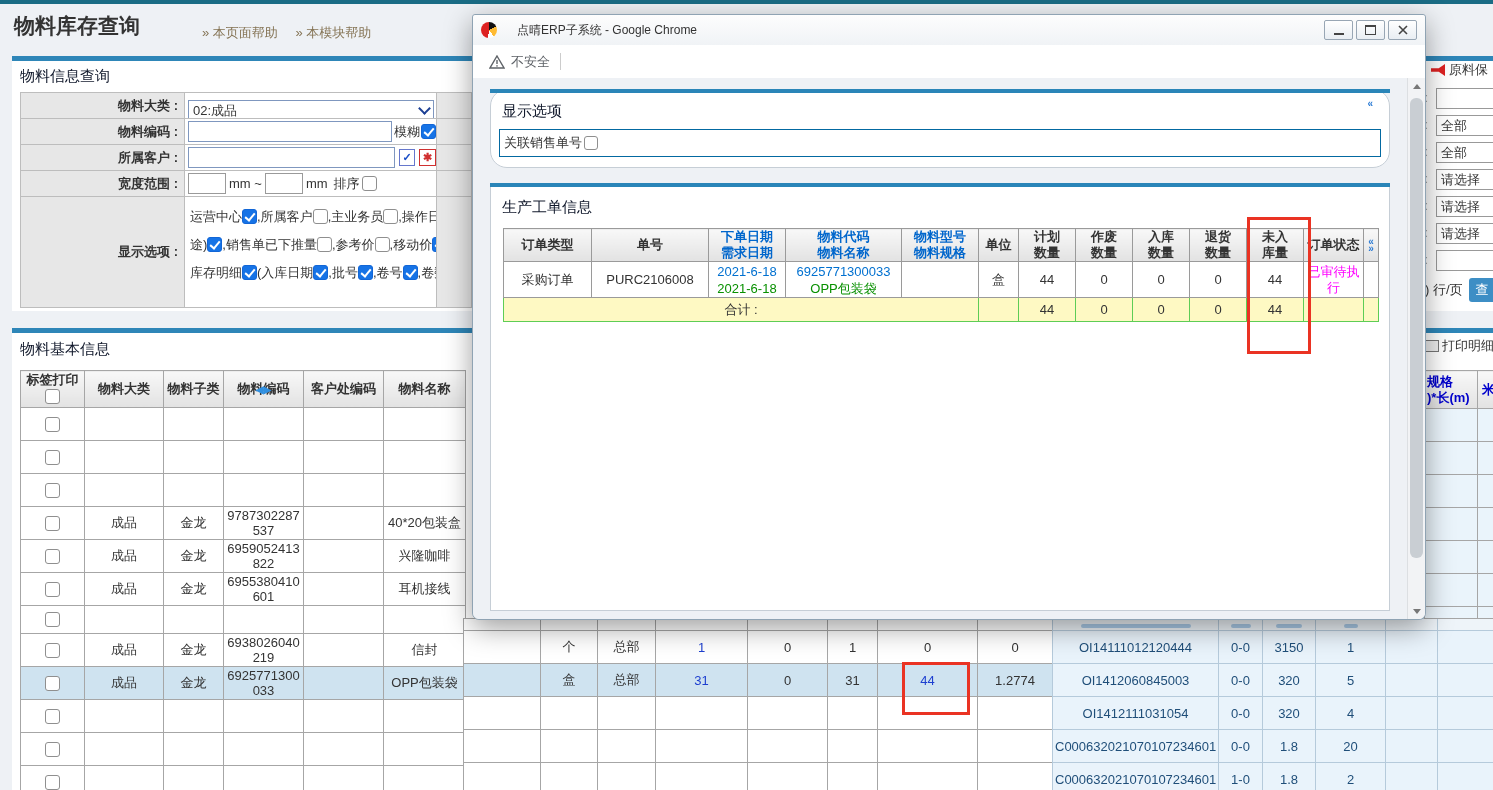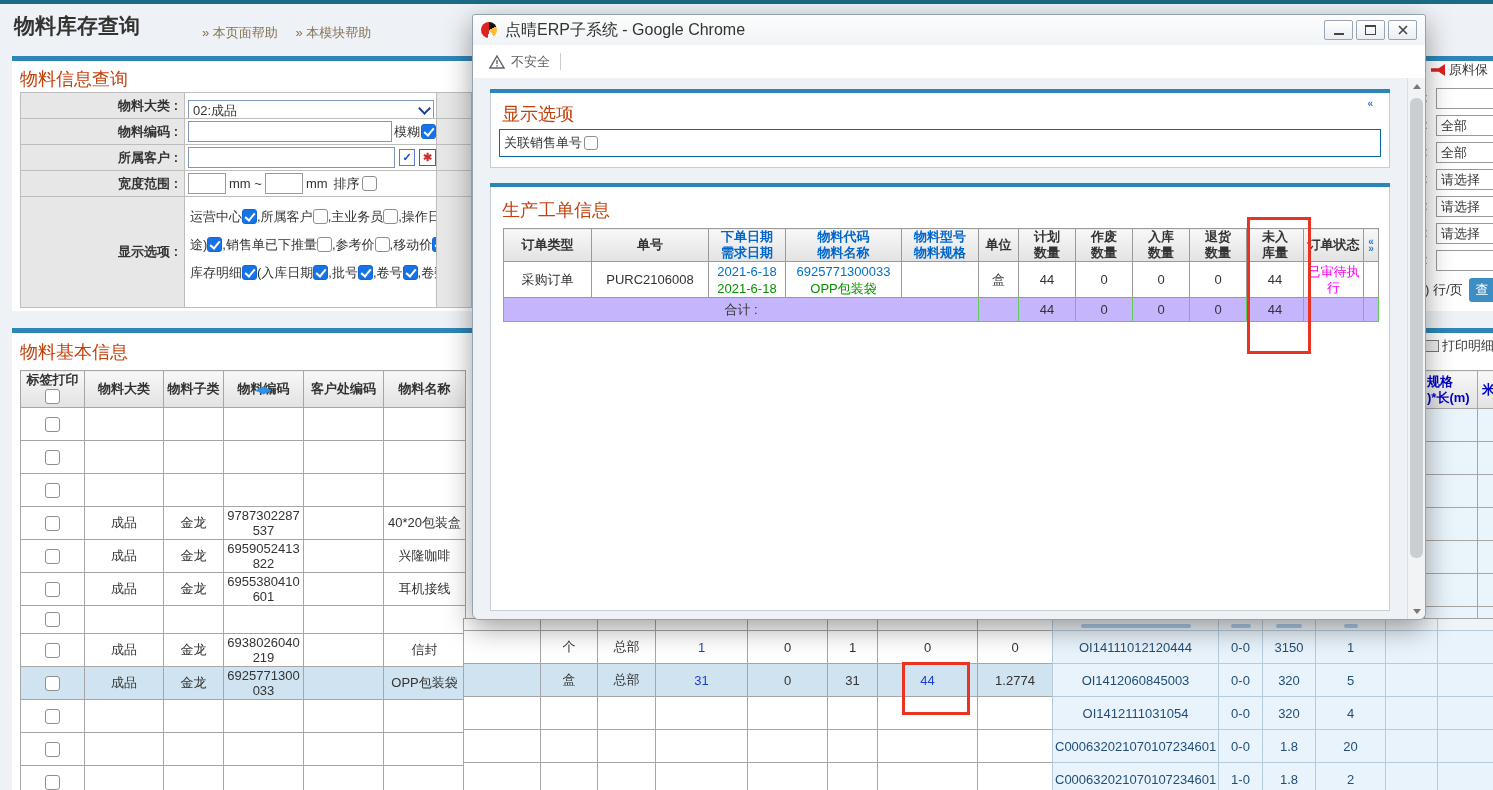--- a/index.html
+++ b/index.html
@@ -29,43 +29,43 @@
   .codecell{word-break:break-all;line-height:15px;}
   .hl td{background:#cfe3f0;}
   .bluetext{color:#1d3fd0;}
   
   table.dgrid{border-collapse:collapse;table-layout:fixed;}
   .dgrid td{border:1px solid #b5cadb;background:#e9f3fb;color:#1f4e79;font-size:13px;text-align:center;
       overflow:hidden;padding:0 2px;box-sizing:border-box;margin-left:48px;}
   .smudge{height:4px;background:#a9c9e6;border-radius:2px;margin:2px auto 0;}
   
   .bluebar{background:#2e86b8;}
-  .sectitle{font-size:18px;color:#c2410c;}
+  .sectitle{font-size:15px;color:#0f172a;}
   
   .win{position:absolute;left:472px;top:14px;width:952px;height:604px;background:#eef1f5;
        border:1px solid #8fa3b3;border-radius:3px 3px 7px 7px;box-shadow:0 8px 28px rgba(0,0,0,.38);}
   .titlebar{position:absolute;left:0;top:0;right:0;height:30px;background:linear-gradient(#fdfdfd,#f0f3f6);
        border-bottom:1px solid #d5dde4;border-radius:3px 3px 0 0;display:flex;align-items:center;padding:0 8px;}
   .favicon{width:16px;height:16px;border-radius:50%;
        background:conic-gradient(#111 0 18%, #fb3 18% 40%, #fff 40% 52%, #d22 52% 100%);flex:none;}
-  .wtitle{font-size:16px;color:#333;margin-left:8px;flex:1;}
+  .wtitle{font-size:12px;color:#333;margin-left:20px;flex:1;}
   .wbtn{width:27px;height:18px;border:1px solid #98a6b4;border-radius:2px;background:linear-gradient(#fff,#e9eef3);
        display:flex;align-items:center;justify-content:center;margin-left:3px;}
   .urlbar{position:absolute;left:0;top:30px;right:0;height:33px;background:#fff;border-bottom:1px solid #c9ced3;
        display:flex;align-items:center;padding:0 16px;}
   .secdiv{width:1px;height:17px;background:#ccc;margin:0 10px;}
   .wbody{position:absolute;left:0;top:63px;right:0;bottom:0;background:#eef1f5;border-radius:0 0 7px 7px;overflow:hidden;}
   .sect{position:absolute;background:#fff;border:1px solid #c6ced6;}
   .sect::before{content:"";position:absolute;left:-1px;right:-1px;top:-1px;height:4px;background:#2a85b8;}
   .ptable td,.ptable th{border:1px solid #9a9a9a;}
   .ptable th{line-height:16px;}
   .hb{color:#0066cc;}
   .gr{color:#089000;}
   .bl{color:#0070d0;}
-  .sumrow td{background:#c4b5fd;border-color:#5ecd55;color:#333;}
+  .sumrow td{background:#fef9c3;border-color:#5ecd55;color:#333;}
   .redbox{position:absolute;border:3px solid #ea3323;z-index:40;}
   
   .sbar{position:absolute;top:0;bottom:0;right:0;width:17px;background:#f2f3f5;border-left:1px solid #dcdfe2;}
   .sarrow{position:absolute;left:0;width:17px;height:16px;display:flex;align-items:center;justify-content:center;}
   .tri-up{width:0;height:0;border-left:4px solid transparent;border-right:4px solid transparent;border-bottom:5px solid #777;}
   .tri-dn{width:0;height:0;border-left:4px solid transparent;border-right:4px solid transparent;border-top:5px solid #777;}
   .sthumb{position:absolute;left:2px;width:13px;background:#c9ced3;border-radius:6px;}
   .chevs{color:#2b7bd4;font-weight:bold;line-height:7px;font-size:10px;}
   .helplink{color:#857455;font-size:13px;margin-right:14px;}
   .qbtn{background:#3d8ec5;color:#fff;border-radius:3px;display:flex;align-items:center;justify-content:center;font-size:13px;}
@@ -500,21 +500,21 @@
       <svg width="16" height="14" viewBox="0 0 16 14">
           <path d="M8 1 L15 13 H1 Z" fill="none" stroke="#5f6368" stroke-width="1.4"></path>
           <rect x="7.3" y="5" width="1.4" height="4" fill="#5f6368"></rect>
           <rect x="7.3" y="10.2" width="1.4" height="1.4" fill="#5f6368"></rect>
         </svg>
       <span style="color:#5f6368;margin-left:6px;font-size:13px;">不安全</span>
       <span class="secdiv"></span>
     </div>
     <div class="wbody">
 
-      <div class="sect" style="left:17px;top:11px;width:898px;height:77px;">
+      <div class="sect" style="left:17px;top:11px;width:898px;height:77px;border-radius:17px;">
         <div class="abs sectitle" style="left:11px;top:12px;">显示选项</div>
         <div class="abs chevs" style="right:16px;top:10px;">«</div>
         <div class="abs" style="left:8px;top:39px;width:882px;height:28px;border:1px solid #0369a1;display:flex;align-items:center;padding-left:4px;box-sizing:border-box;">
           <span>关联销售单号</span>
           <span class="cb" style="margin-left:2px;width:14px;height:14px;"></span>
         </div>
       </div>
 
       <div class="sect" style="left:17px;top:105px;width:898px;height:426px;">
         <div class="abs sectitle" style="left:11px;top:14px;">生产工单信息</div>

